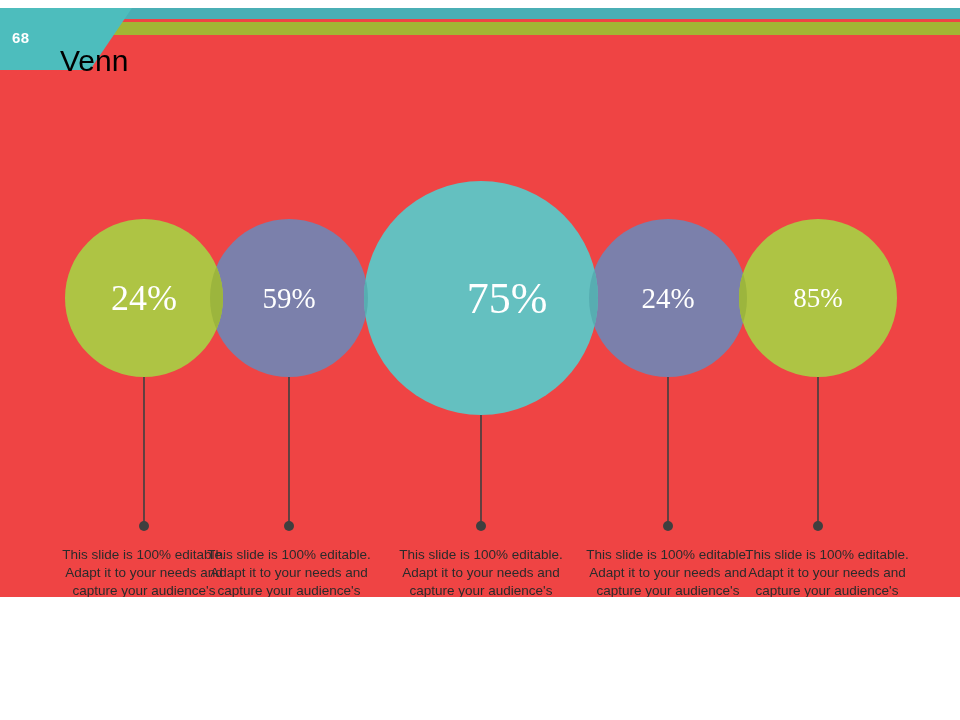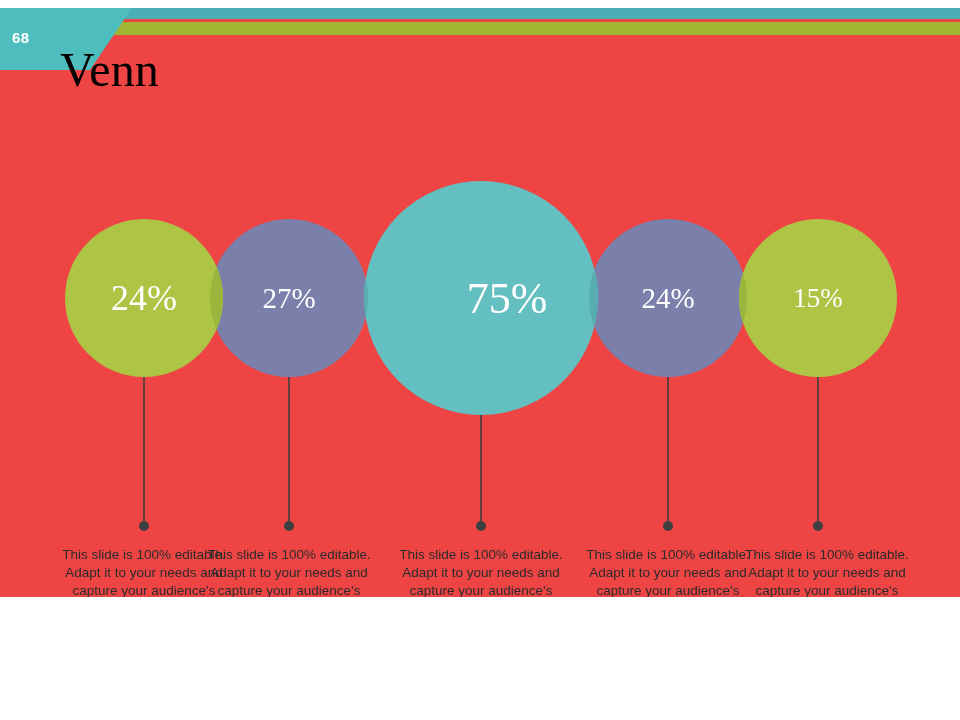--- a/index.html
+++ b/index.html
@@ -35,22 +35,22 @@
   .page-num{
     position:absolute;left:12px;top:21px;
     color:#ffffff;font-size:15px;font-weight:bold;
     font-family:"Liberation Sans", sans-serif;
     letter-spacing:.3px;
   }
 
   
   .title{
     position:absolute;left:60px;top:38px;
-    font-family:Liberation Serif, serif;
-    font-size:48px;color:#000000;line-height:1;
+    font-family:Liberation Sans, sans-serif;
+    font-size:30px;color:#000000;line-height:1;
     white-space:nowrap;
   }
 
   
   .venn{
     position:absolute;left:0;top:0;width:960px;height:720px;
     pointer-events:none;
   }
   .venn svg{display:block;width:960px;height:720px;}
 
@@ -122,24 +122,24 @@
         <circle cx="144" cy="518" r="5" fill="#3f3f3f"></circle>
         <circle cx="289" cy="518" r="5" fill="#3f3f3f"></circle>
         <circle cx="481" cy="518" r="5" fill="#3f3f3f"></circle>
         <circle cx="668" cy="518" r="5" fill="#3f3f3f"></circle>
         <circle cx="818" cy="518" r="5" fill="#3f3f3f"></circle>
       </svg>
   </div>
 
   <div id="pct-layer">
       <div class="pct" style="left: 144px; top: 290px; font-size: 36px;">24%</div>
-      <div class="pct" style="left: 289px; top: 290px; font-size: 29px;">27%</div>
+      <div class="pct" style="left: 289px; top: 290px; font-size: 29px;">59%</div>
       <div class="pct" style="left: 481px; top: 290px; font-size: 44px; margin-left: 26px;">75%</div>
       <div class="pct" style="left: 668px; top: 290px; font-size: 29px;">24%</div>
-      <div class="pct" style="left: 818px; top: 290px; font-size: 27px;">15%</div>
+      <div class="pct" style="left: 818px; top: 290px; font-size: 27px;">85%</div>
     </div>
   <div id="caption-layer">
       <div class="caption" style="left: 60px;">This slide is 100% editable. Adapt it to your needs and capture your audience's attention.</div>
       <div class="caption" style="left: 205px;">This slide is 100% editable. Adapt it to your needs and capture your audience's attention.</div>
       <div class="caption" style="left: 397px;">This slide is 100% editable. Adapt it to your needs and capture your audience's attention.</div>
       <div class="caption" style="left: 584px;">This slide is 100% editable. Adapt it to your needs and capture your audience's attention.</div>
       <div class="caption" style="left: 743px;">This slide is 100% editable. Adapt it to your needs and capture your audience's attention.</div>
     </div>
 
 </div>

